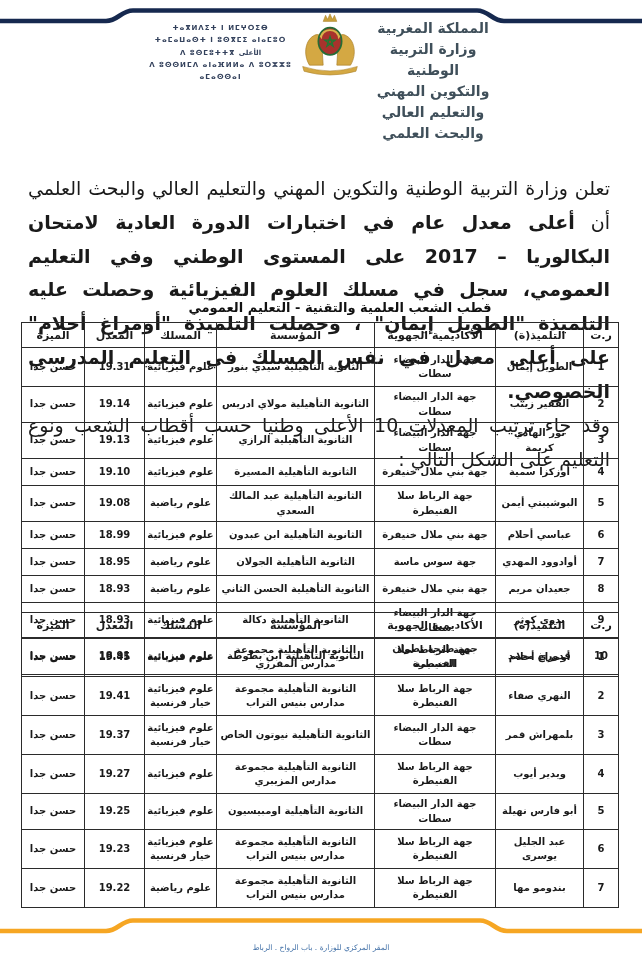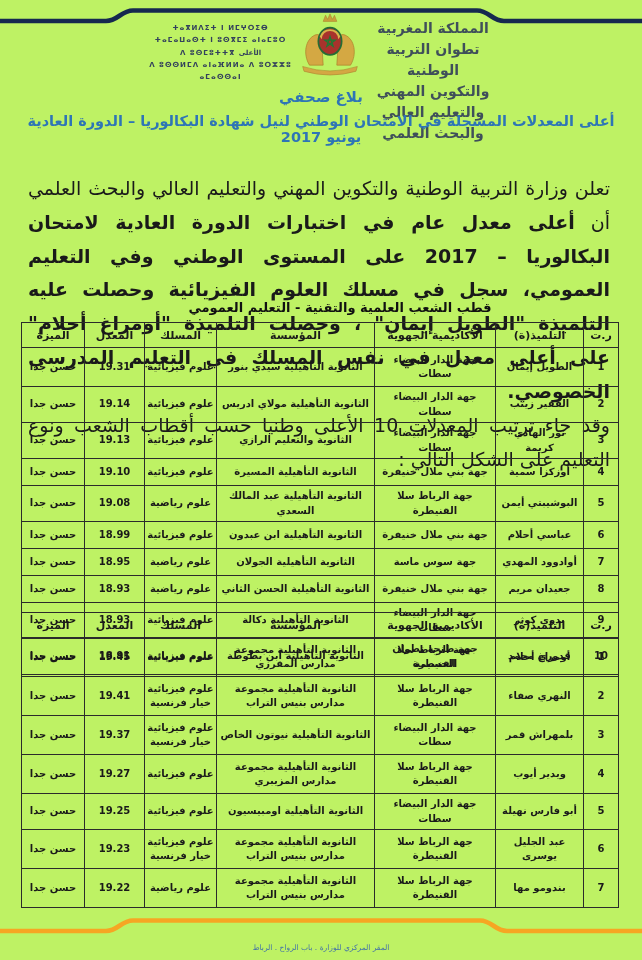--- a/index.html
+++ b/index.html
@@ -1,18 +1,18 @@
 <!DOCTYPE html>
 <html><head>
 <meta charset="utf-8">
 <style>
   html,body{margin:0;padding:0;background:#e9e9e9;}
   .page{
     position:relative;width:642px;height:960px;margin:0 auto;
-    background:#bef264;overflow:hidden;
+    background:#ffffff;overflow:hidden;
     font-family:"DejaVu Sans",sans-serif;color:#1a1a1a;
   }
   
   .rule-svg{position:absolute;left:0;width:642px;height:30px;}
   #head-rule{top:0;}
   #foot-rule{top:910px;}
   .tifinagh{
     position:absolute;top:22px;left:128px;width:185px;
     text-align:center;font-size:7px;line-height:1.75;
     letter-spacing:1px;color:#33415c;font-weight:bold;
@@ -91,29 +91,25 @@
     <path d="M30 78 C20 62 24 40 38 34 C46 31 50 38 48 46 L50 78 Z" fill="#d4a843" stroke="#a97f2a" stroke-width="1"></path>
     <path d="M90 78 C100 62 96 40 82 34 C74 31 70 38 72 46 L70 78 Z" fill="#d4a843" stroke="#a97f2a" stroke-width="1"></path>
     <ellipse cx="60" cy="43" rx="17" ry="20" fill="#a8322c" stroke="#276b35" stroke-width="2.6"></ellipse>
     <path d="M45 36 A 16 16 0 0 1 75 36 L 72 40 A 12 12 0 0 0 48 40 Z" fill="#d8b54a"></path>
     <path d="M60 36 L64.7 50.5 L52.3 41.5 L67.7 41.5 L55.3 50.5 Z" fill="none" stroke="#1f7a33" stroke-width="1.8"></path>
     <path d="M20 80 Q60 93 100 80 L98 87 Q60 98 22 87 Z" fill="#d4a843" stroke="#a97f2a" stroke-width="0.8"></path>
   </svg>
 
   <div class="ministry-ar">
       <div>المملكة المغربية</div>
-      <div>تطوان التربية الوطنية</div>
+      <div>وزارة التربية الوطنية</div>
       <div>والتكوين المهني</div>
       <div>والتعليم العالي والبحث العلمي</div>
     </div>
 
-  <div class="title-block">
-    <div class="title-kicker">بلاغ صحفي</div>
-    <div class="title-main">أعلى المعدلات المسجلة في الامتحان الوطني لنيل شهادة البكالوريا – الدورة العادية يونيو 2017</div>
-  </div>
 
   <div class="body-text">
     <span><span>تعلن وزارة التربية الوطنية والتكوين المهني والتعليم العالي والبحث العلمي أن </span><b>أعلى معدل عام في اختبارات الدورة العادية لامتحان البكالوريا – 2017 على المستوى الوطني وفي التعليم العمومي، سجل في مسلك العلوم الفيزيائية وحصلت عليه التلميذة "الطويل إيمان" ، وحصلت التلميذة "أومراغ أحلام" على أعلى معدل في نفس المسلك في التعليم المدرسي الخصوصي.</b></span>
     <span class="closing">وقد جاء ترتيب المعدلات 10 الأعلى وطنيا حسب أقطاب الشعب ونوع التعليم على الشكل التالي :</span>
   </div>
 
   <div id="tbl1-title" class="tbl-title">قطب الشعب العلمية والتقنية  -  التعليم العمومي</div>
   <table id="table-1" class="data">
     <colgroup>
       <col class="c-rank">
@@ -151,21 +147,21 @@
           <td>جهة الدار البيضاء سطات</td>
           <td>الثانوية التأهيلية مولاي ادريس</td>
           <td>علوم فيزيائية</td>
           <td class="num">19.14</td>
           <td>حسن جدا</td>
         </tr>
         <tr>
           <td class="num">3</td>
           <td>نور الهادي كريمة</td>
           <td>جهة الدار البيضاء سطات</td>
-          <td>الثانوية والتعليم الرازي</td>
+          <td>الثانوية التأهيلية الرازي</td>
           <td>علوم فيزيائية</td>
           <td class="num">19.13</td>
           <td>حسن جدا</td>
         </tr>
         <tr>
           <td class="num">4</td>
           <td>أوزكزا سمية</td>
           <td>جهة بني ملال خنيفرة</td>
           <td>الثانوية التأهيلية المسيرة</td>
           <td>علوم فيزيائية</td>

